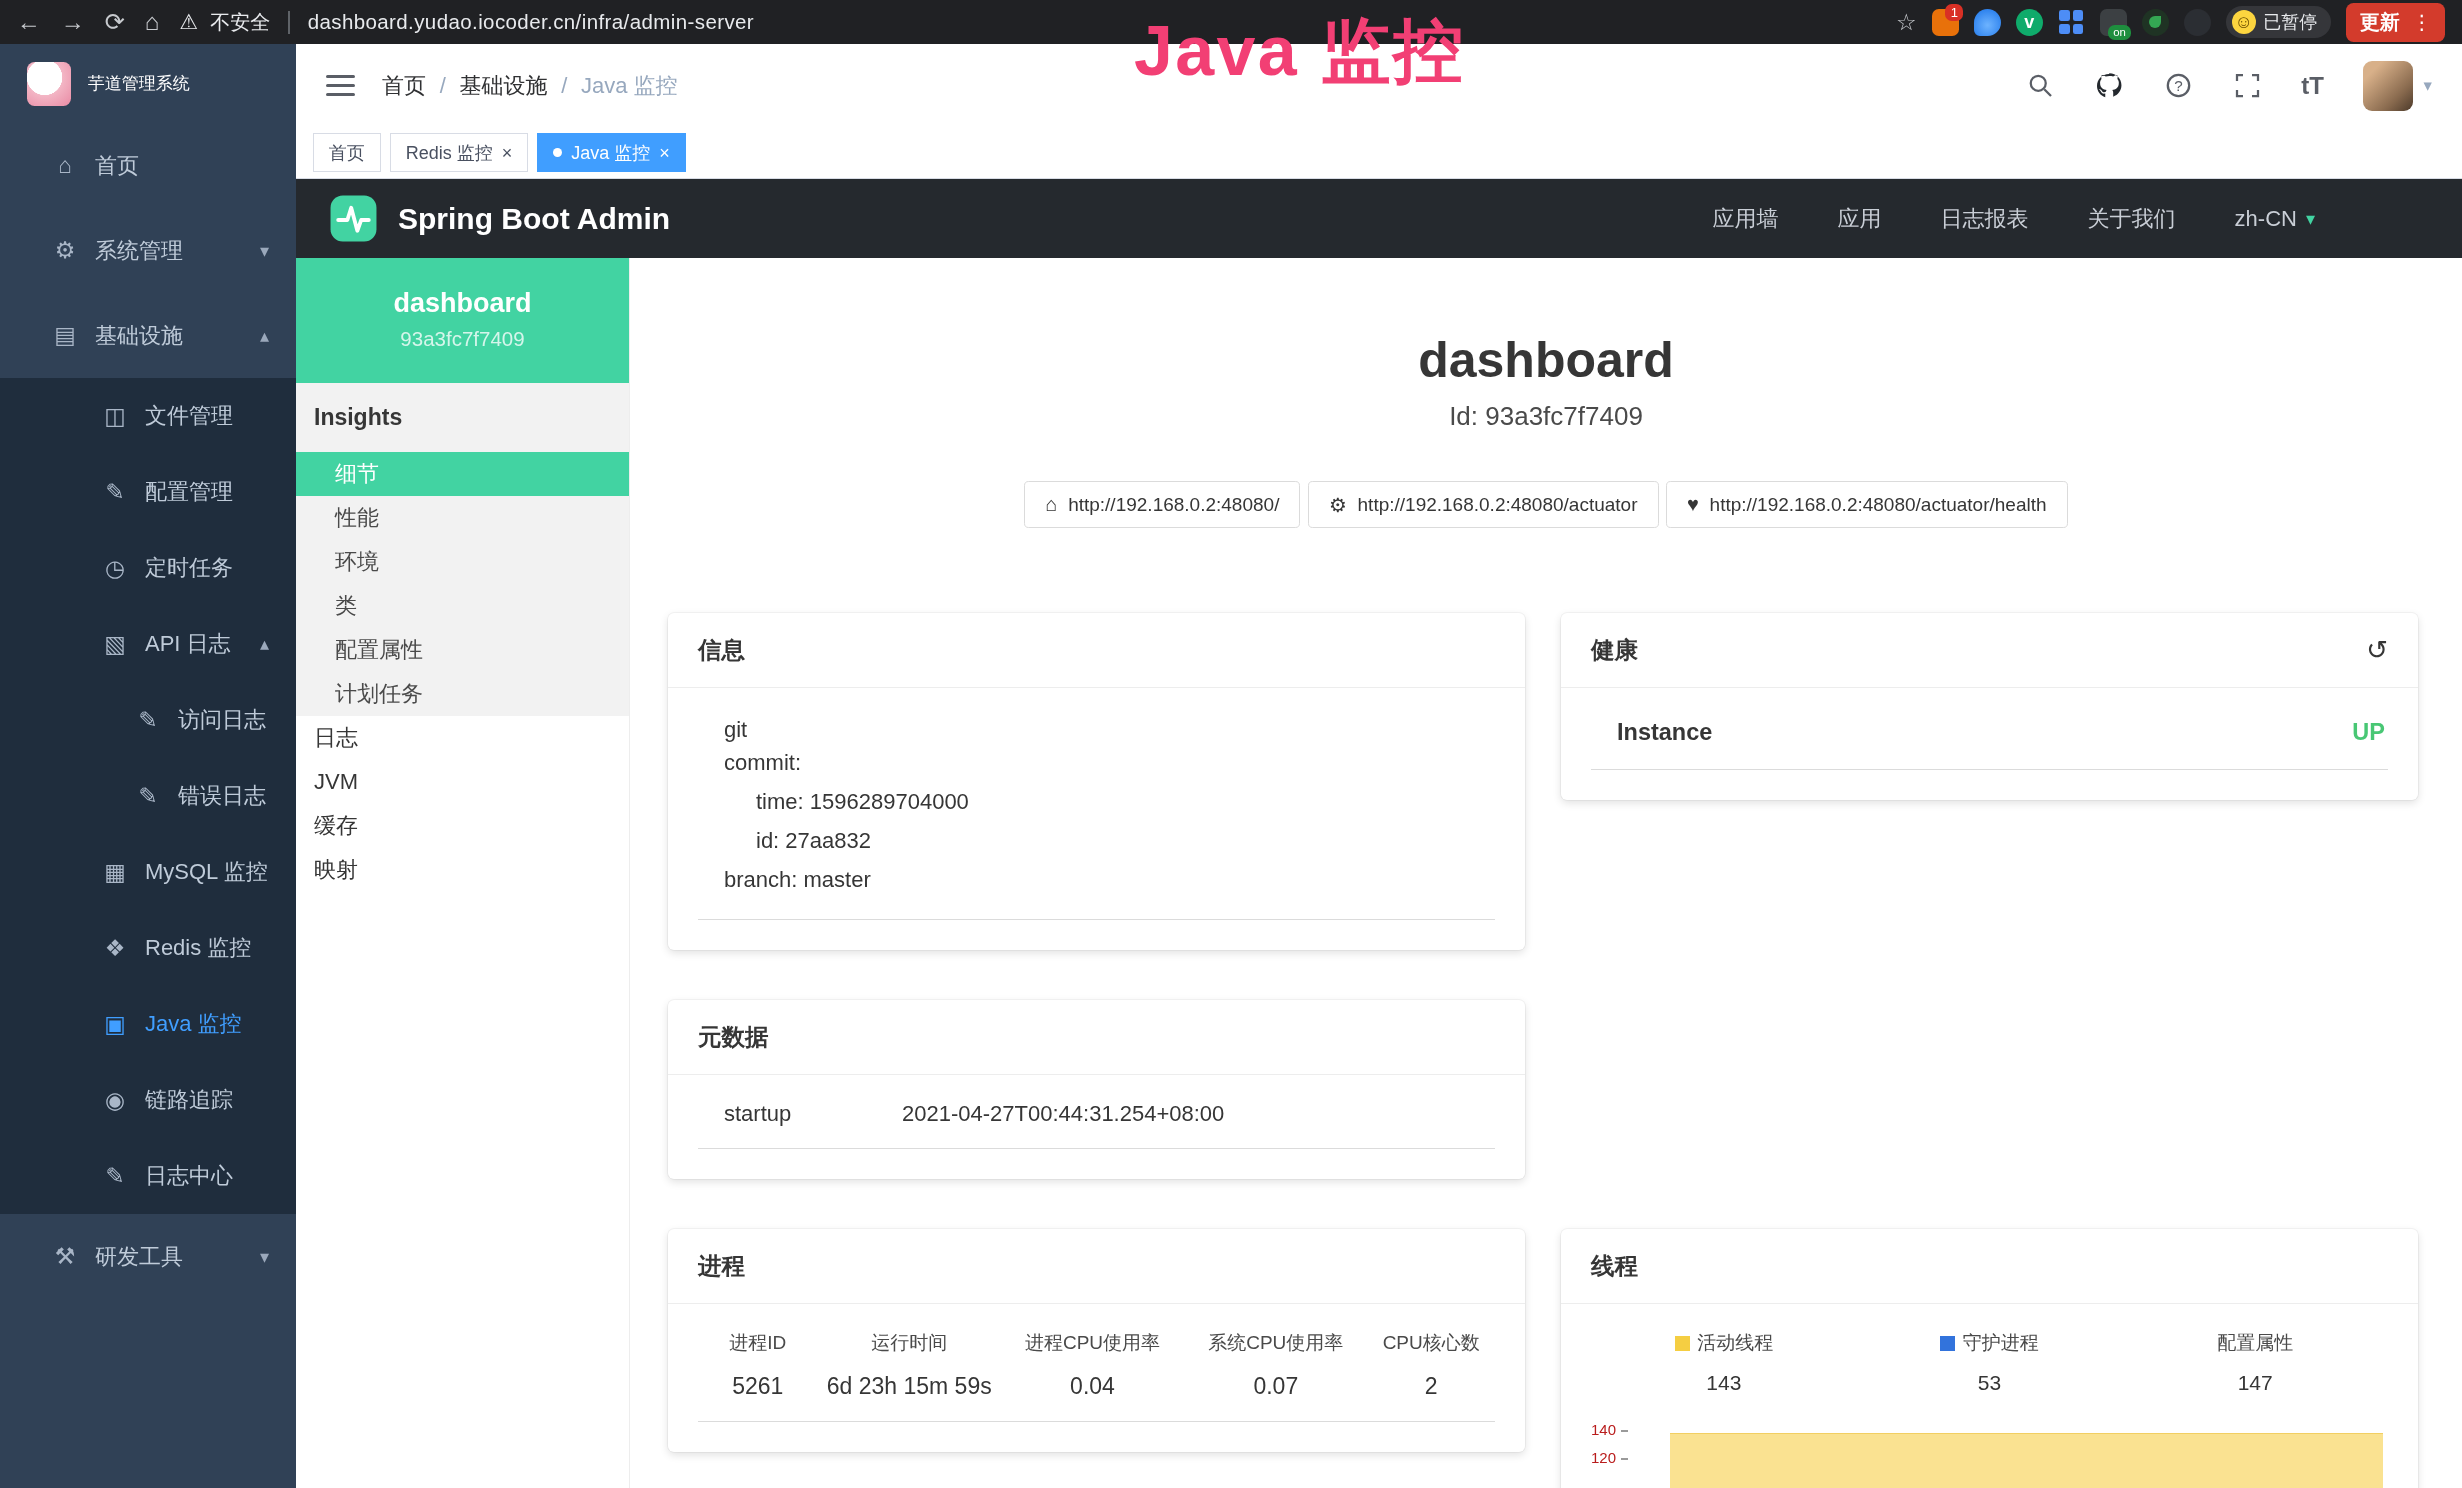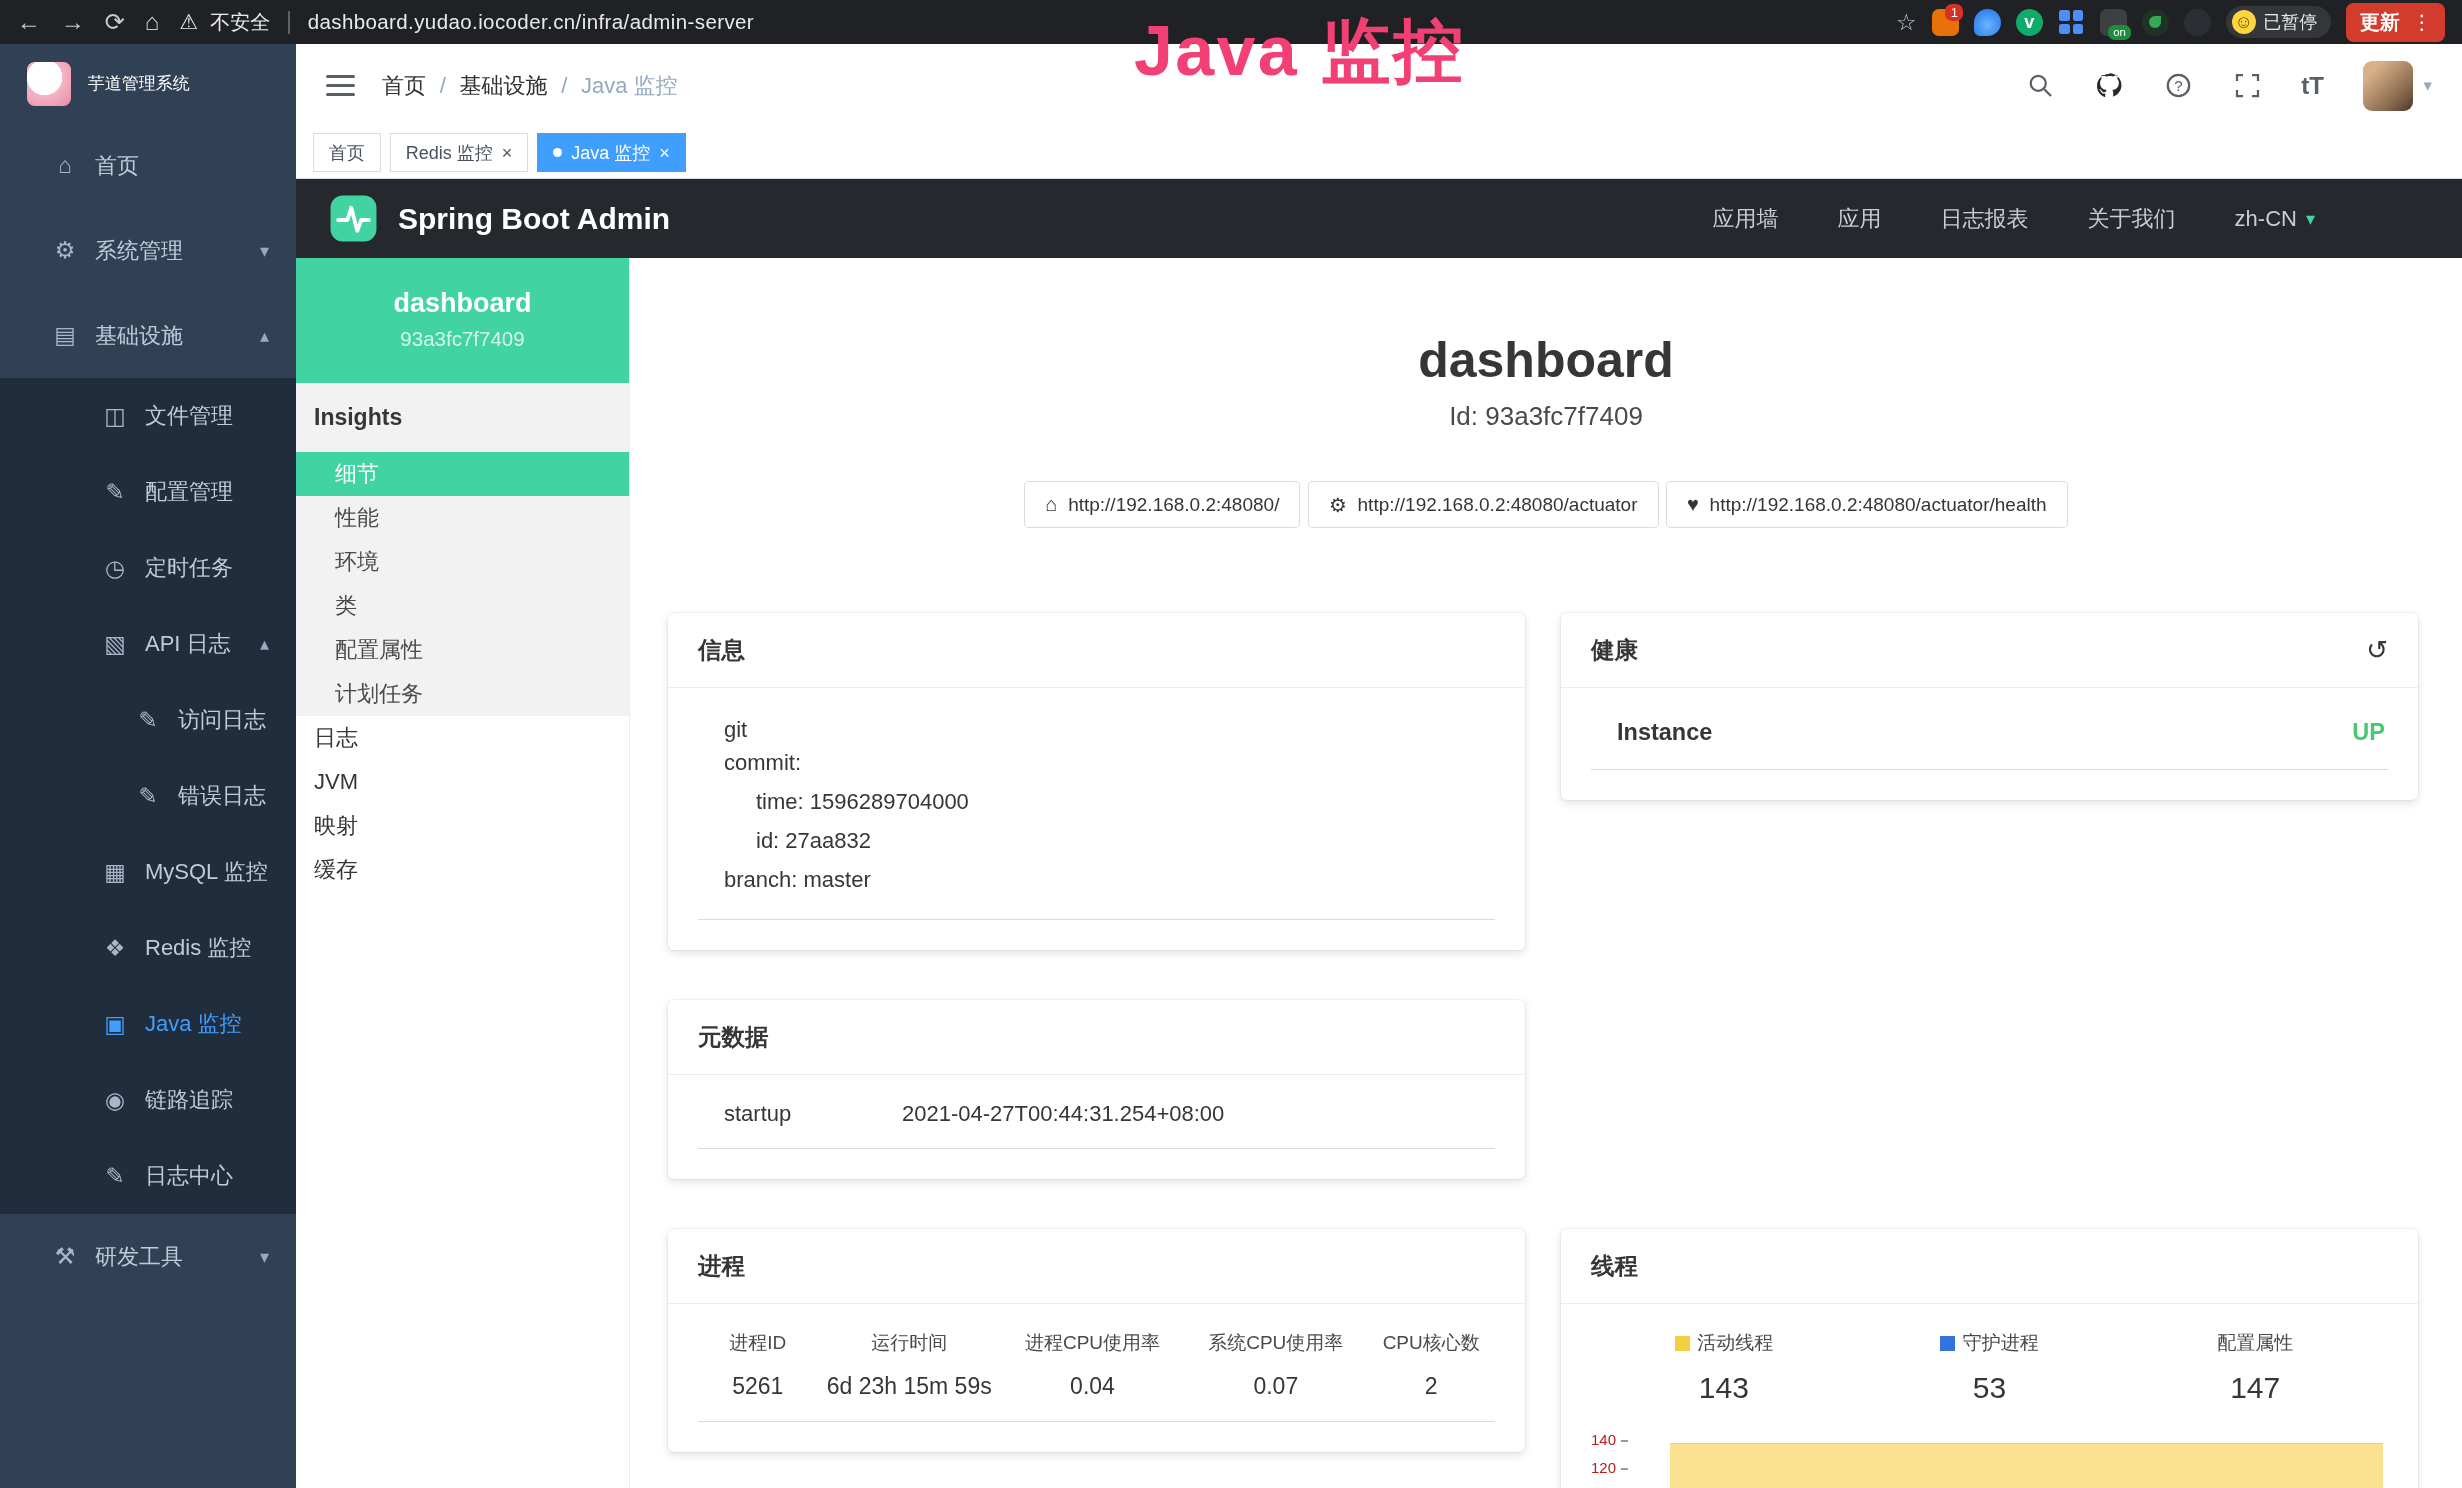--- a/index.html
+++ b/index.html
@@ -132,21 +132,21 @@
 
   .proc-grid { display:grid; grid-template-columns:15% 23% 23% 23% 16%; text-align:center; border-bottom:0.8px solid #dbdbdb; padding-bottom:21px; }
   .proc-h { font-size:19px; color:#4a4a4a; }
   .proc-v { font-size:23px; color:#363636; margin-top:16.7px; }
 
   .legend-grid { display:grid; grid-template-columns:1fr 1fr 1fr; text-align:center; }
   .legend-top { display:inline-flex; align-items:center; gap:7.6px; font-size:19px; color:#4a4a4a; }
   .sw { width:15px; height:15px; display:inline-block; }
   .sw.yellow { background:#f5ce42; }
   .sw.blue { background:#3273dc; }
-  .legend-val { font-size:30px; color:#363636; margin-top:15px; }
+  .legend-val { font-size:21px; color:#363636; margin-top:15px; }
 
   .thread-chart { margin-top:26px; position:relative; height:243px; }
   .ytick { position:absolute; width:64px; text-align:left; font-size:15px; color:#b91c1c; }
   .ytick::after { content:""; display:inline-block; width:7.6px; height:1.5px; background:#9a9a9a; margin-left:4.6px; vertical-align:middle; }
   .yt0 { top:0; } .yt1 { top:28px; } .yt2 { top:64px; }
   .chart-area { position:absolute; left:79px; right:4.6px; top:12px; bottom:0; background:#fae291; border-top:1.5px solid #f2cf63; }
 
   
   .annotation { position:absolute; left:1134px; top:4.6px; z-index:60; font-size:70px; font-weight:bold; color:#f23f74; letter-spacing:2.3px; white-space:nowrap; }
 </style>
@@ -372,22 +372,22 @@
               <div class="side-item active">细节</div>
               <div class="side-item">性能</div>
               <div class="side-item">环境</div>
               <div class="side-item">类</div>
               <div class="side-item">配置属性</div>
               <div class="side-item">计划任务</div>
             </div>
             <div class="root-items">
               <div class="side-item">日志</div>
               <div class="side-item">JVM</div>
+              <div class="side-item">缓存</div>
               <div class="side-item">映射</div>
-              <div class="side-item">缓存</div>
             </div>
           </aside>
 
           <main class="sba-main">
             <h1 class="inst-title">dashboard</h1>
             <div class="inst-id">Id: 93a3fc7f7409</div>
 
             <div class="links-row">
               <span class="link-btn">
                 <span class="li">⌂</span>

